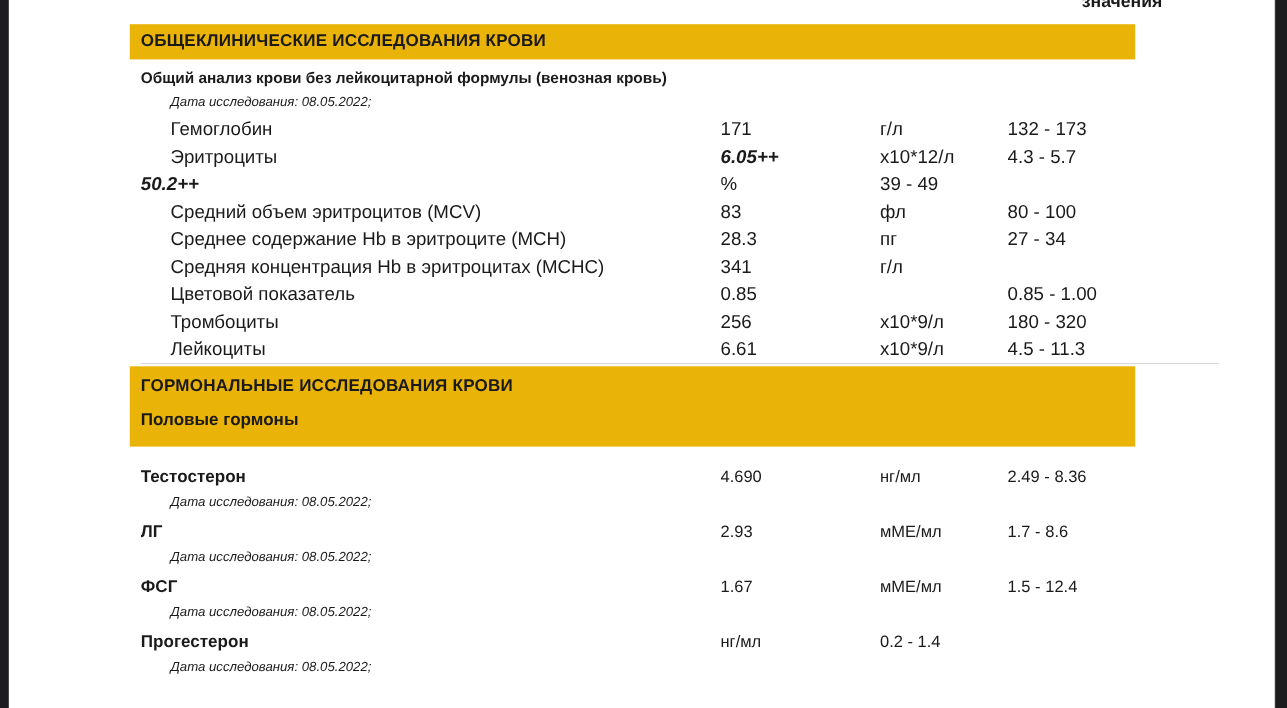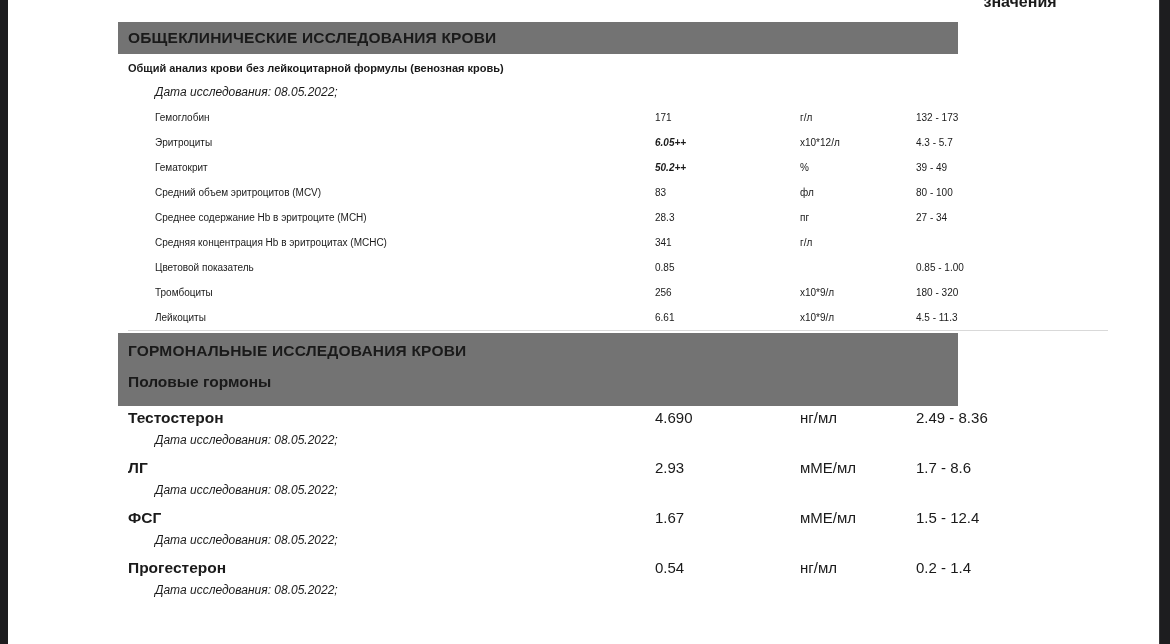--- a/index.html
+++ b/index.html
@@ -10,38 +10,38 @@
   }
   .edge { position:absolute; top:0; height:100%; background:#1d1d1f; }
   .edge-left  { left:0; width:8px; }
   .edge-right { left:1159px; width:11px; border-left:1px solid #38383a; }
 
   .partial-header {
     position:absolute; top:-7px; left:930px; width:180px;
     text-align:center; font-weight:700; font-size:16px; white-space:nowrap;
   }
 
-  .band { position:absolute; left:118px; width:840px; background:#737373; box-sizing:border-box; }
+  .band { position:absolute; left:118px; width:914px; background:#eab308; box-sizing:border-box; }
   .band-1 { top:22px; height:32px; display:flex; align-items:center; }
   .band-title { padding-left:10px; font-weight:700; font-size:15.5px; letter-spacing:0.2px; }
   .band-2 { top:333px; height:73px; padding-top:9px; }
   .band-2 .band-subtitle { padding-left:10px; font-weight:700; font-size:15.5px; margin-top:13px; }
 
-  .panel-title { position:absolute; left:128px; top:62px; font-weight:700; font-size:11px; }
+  .panel-title { position:absolute; left:128px; top:62px; font-weight:700; font-size:14px; }
   .date-note  { position:absolute; left:155px; top:85px; font-style:italic; font-size:12px; }
 
   .cbc { position:absolute; left:128px; top:105px; width:980px; border-bottom:1px solid #d9d9d9; }
-  .row { display:grid; grid-template-columns:527px 145px 116px 192px; height:25px; line-height:25px; font-size:10px; }
+  .row { display:grid; grid-template-columns:527px 145px 116px 192px; height:25px; line-height:25px; font-size:17px; }
   .cell { overflow:hidden; white-space:nowrap; }
   .cell.name  { padding-left:27px; box-sizing:border-box; }
   .cell.value, .cell.unit, .cell.range { text-align:left; }
   .cell.flag  { font-weight:700; font-style:italic; }
 
   .hormones { position:absolute; left:128px; top:406px; width:980px; }
-  .h-block { height:50px; padding-top:0; box-sizing:border-box; }
+  .h-block { height:50px; padding-top:16px; box-sizing:border-box; }
   .h-row { height:24px; line-height:24px; font-size:15px; }
   .h-row .cell.name { padding-left:0; font-weight:700; font-size:15.5px; }
   .h-date { margin-top:3px; padding-left:27px; font-style:italic; font-size:12px; line-height:15px; }
 </style>
 </head>
 <body>
 
 <div class="page">
   <div class="edge edge-left"></div>
   <div class="edge edge-right"></div>
@@ -62,21 +62,20 @@
         <span class="cell unit">г/л</span>
         <span class="cell range">132 - 173</span>
       </div>
       <div class="row">
         <span class="cell name">Эритроциты</span>
         <span class="cell value flag">6.05++</span>
         <span class="cell unit">х10*12/л</span>
         <span class="cell range">4.3 - 5.7</span>
       </div>
       <div class="row">
-        <span class="cell name">Гематокрит</span>
         <span class="cell value flag">50.2++</span>
         <span class="cell unit">%</span>
         <span class="cell range">39 - 49</span>
       </div>
       <div class="row">
         <span class="cell name">Средний объем эритроцитов (MCV)</span>
         <span class="cell value">83</span>
         <span class="cell unit">фл</span>
         <span class="cell range">80 - 100</span>
       </div>
@@ -140,20 +139,19 @@
           <span class="cell name">ФСГ</span>
           <span class="cell value">1.67</span>
           <span class="cell unit">мМЕ/мл</span>
           <span class="cell range">1.5 - 12.4</span>
         </div>
         <div class="h-date">Дата исследования: 08.05.2022;</div>
       </div>
       <div class="h-block">
         <div class="row h-row">
           <span class="cell name">Прогестерон</span>
-          <span class="cell value">0.54</span>
           <span class="cell unit">нг/мл</span>
           <span class="cell range">0.2 - 1.4</span>
         </div>
         <div class="h-date">Дата исследования: 08.05.2022;</div>
       </div>
     </div>
 </div>
 
 </body></html>

